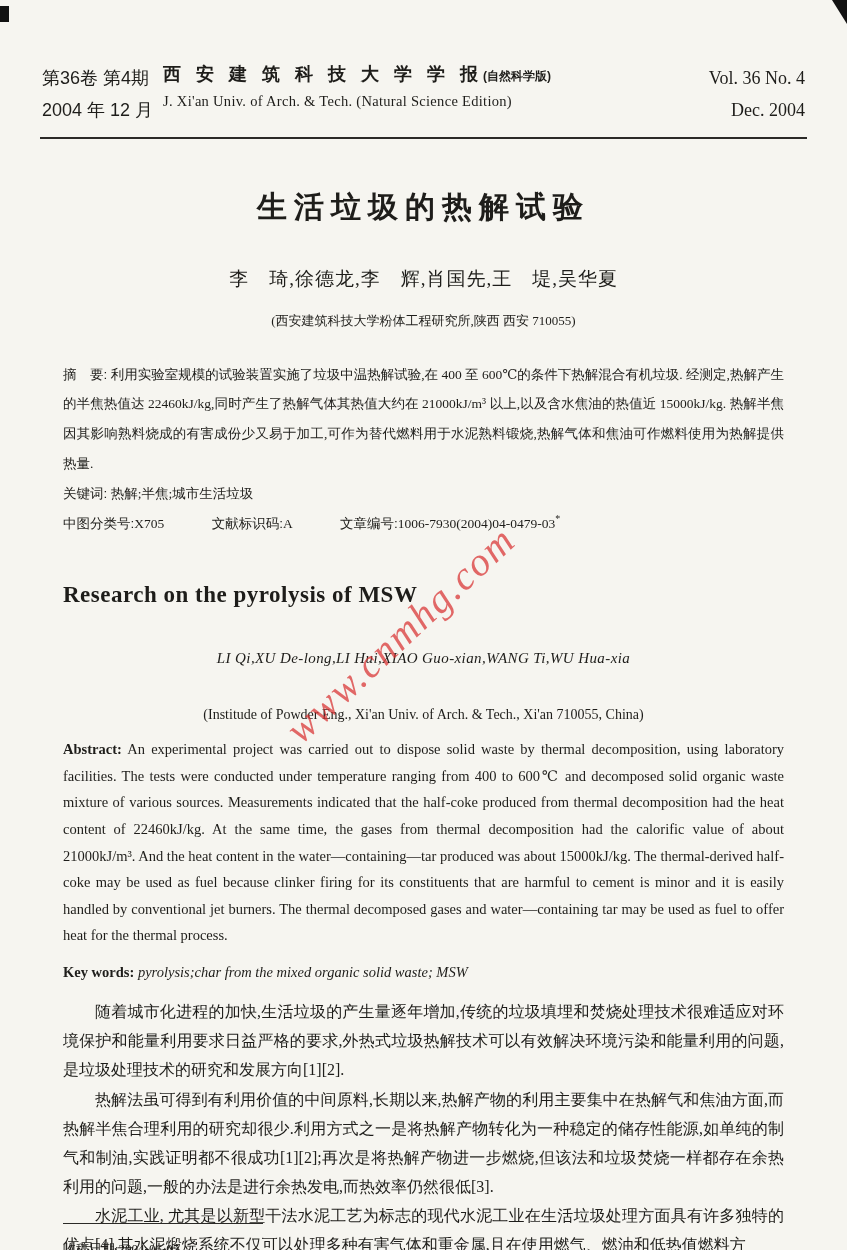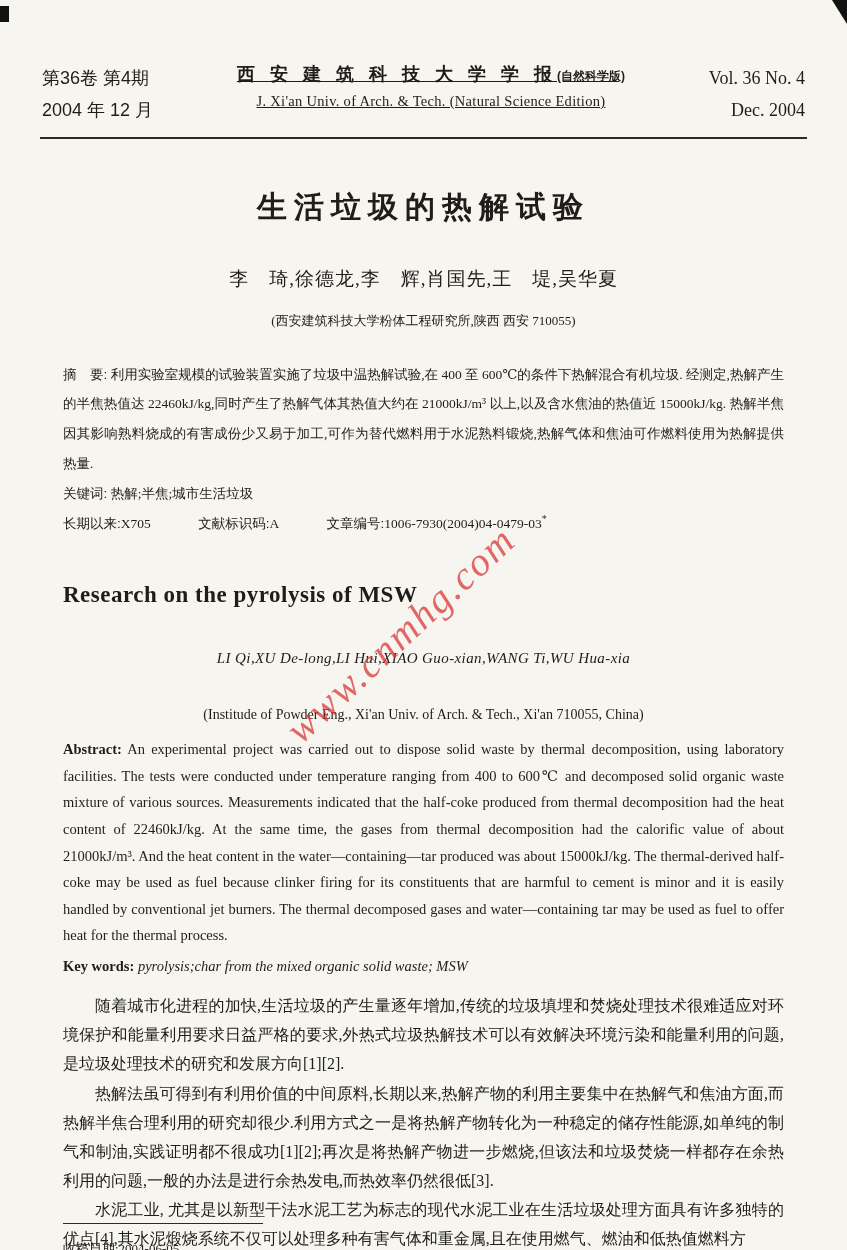--- a/index.html
+++ b/index.html
@@ -23,21 +23,21 @@
     color:rgba(216,48,48,0.72);
     white-space:nowrap; pointer-events:none; z-index:5;
   }
   .journal-header {
     display:flex; justify-content:space-between; align-items:flex-start;
     padding:62px 42px 0 42px;
   }
   .hdr-left, .hdr-right { font-size:18px; line-height:1.8; white-space:nowrap; }
   .hdr-left { font-family:"Liberation Sans","DejaVu Sans",sans-serif; }
   .hdr-right { text-align:right; }
-  .hdr-center { text-align:center; flex:1; padding:0 10px;text-decoration:underline; }
+  .hdr-center { flex:1; padding:0 10px; }
   .journal-cn { font-size:18px; font-weight:bold; letter-spacing:5px;
                 font-family:"Liberation Sans","DejaVu Sans",sans-serif; }
   .journal-cn-sub { font-size:12px; letter-spacing:0; font-weight:bold; }
   .journal-en { font-size:14.5px; margin-top:7px; letter-spacing:0.3px; }
   .header-rule { margin:10px 40px 0 40px; border-top:2.5px solid #2b2a27; }
 
   .content { padding:0 63px; }
 
   .title-cn {
     margin-top:48px; text-align:center;
@@ -53,21 +53,21 @@
   .clc-line { font-size:13.5px; line-height:2.2; }
   .clc-line .group { display:inline-block; margin-right:44px; }
   .clc-line sup { font-size:10px; }
 
   .title-en { margin-top:44px; text-align:left; font-size:23px; font-weight:bold; letter-spacing:0.5px; }
   .authors-en { margin-top:42px; text-align:center; font-style:italic; font-size:15px; letter-spacing:0.4px; }
   .affil-en { margin-top:40px; text-align:center; font-size:14px; }
 
   .abstract-en { margin-top:13px; font-size:14.5px; line-height:1.83; text-align:justify; }
   .en-label { font-weight:bold; }
-  .keywords-en { font-size:14.5px; line-height:1.83; margin-top:4px; }
+  .keywords-en { font-size:14.5px; line-height:1.83; margin-top:10px; }
   .keywords-en .kw { font-style:italic; }
 
   .body-cn { margin-top:12px; }
   .body-para { font-size:16px; line-height:1.82; text-indent:2em; text-align:justify; }
 
   .footnote-rule { position:absolute; left:63px; bottom:26px; width:200px; border-top:1.5px solid #2b2a27; }
   .footnote { position:absolute; left:63px; bottom:-8px; font-size:13px; }
 </style>
 </head>
 <body>
@@ -106,21 +106,21 @@
       <span class="cn-label">摘　要:</span>
       <span>利用实验室规模的试验装置实施了垃圾中温热解试验,在 400 至 600℃的条件下热解混合有机垃圾. 经测定,热解产生的半焦热值达 22460kJ/kg,同时产生了热解气体其热值大约在 21000kJ/m³ 以上,以及含水焦油的热值近 15000kJ/kg. 热解半焦因其影响熟料烧成的有害成份少又易于加工,可作为替代燃料用于水泥熟料锻烧,热解气体和焦油可作燃料使用为热解提供热量.</span>
     </div>
 
     <div class="keywords-cn">
       <span class="cn-label">关键词:</span>
       <span>热解;半焦;城市生活垃圾</span>
     </div>
 
     <div class="clc-line">
-      <span class="group"><span class="cn-label">长期以来:</span><span>X705</span></span>
+      <span class="group"><span class="cn-label">中图分类号:</span><span>X705</span></span>
       <span class="group"><span class="cn-label">文献标识码:</span><span>A</span></span>
       <span class="group"><span class="cn-label">文章编号:</span><span>1006-7930(2004)04-0479-03</span><sup>*</sup></span>
     </div>
 
     <h2 class="title-en">Research on the pyrolysis of MSW</h2>
 
     <div class="authors-en">LI Qi,XU De-long,LI Hui,XIAO Guo-xian,WANG Ti,WU Hua-xia</div>
     <div class="affil-en">(Institude of Powder Eng., Xi'an Univ. of Arch. &amp; Tech., Xi'an 710055, China)</div>
 
     <p class="abstract-en">

